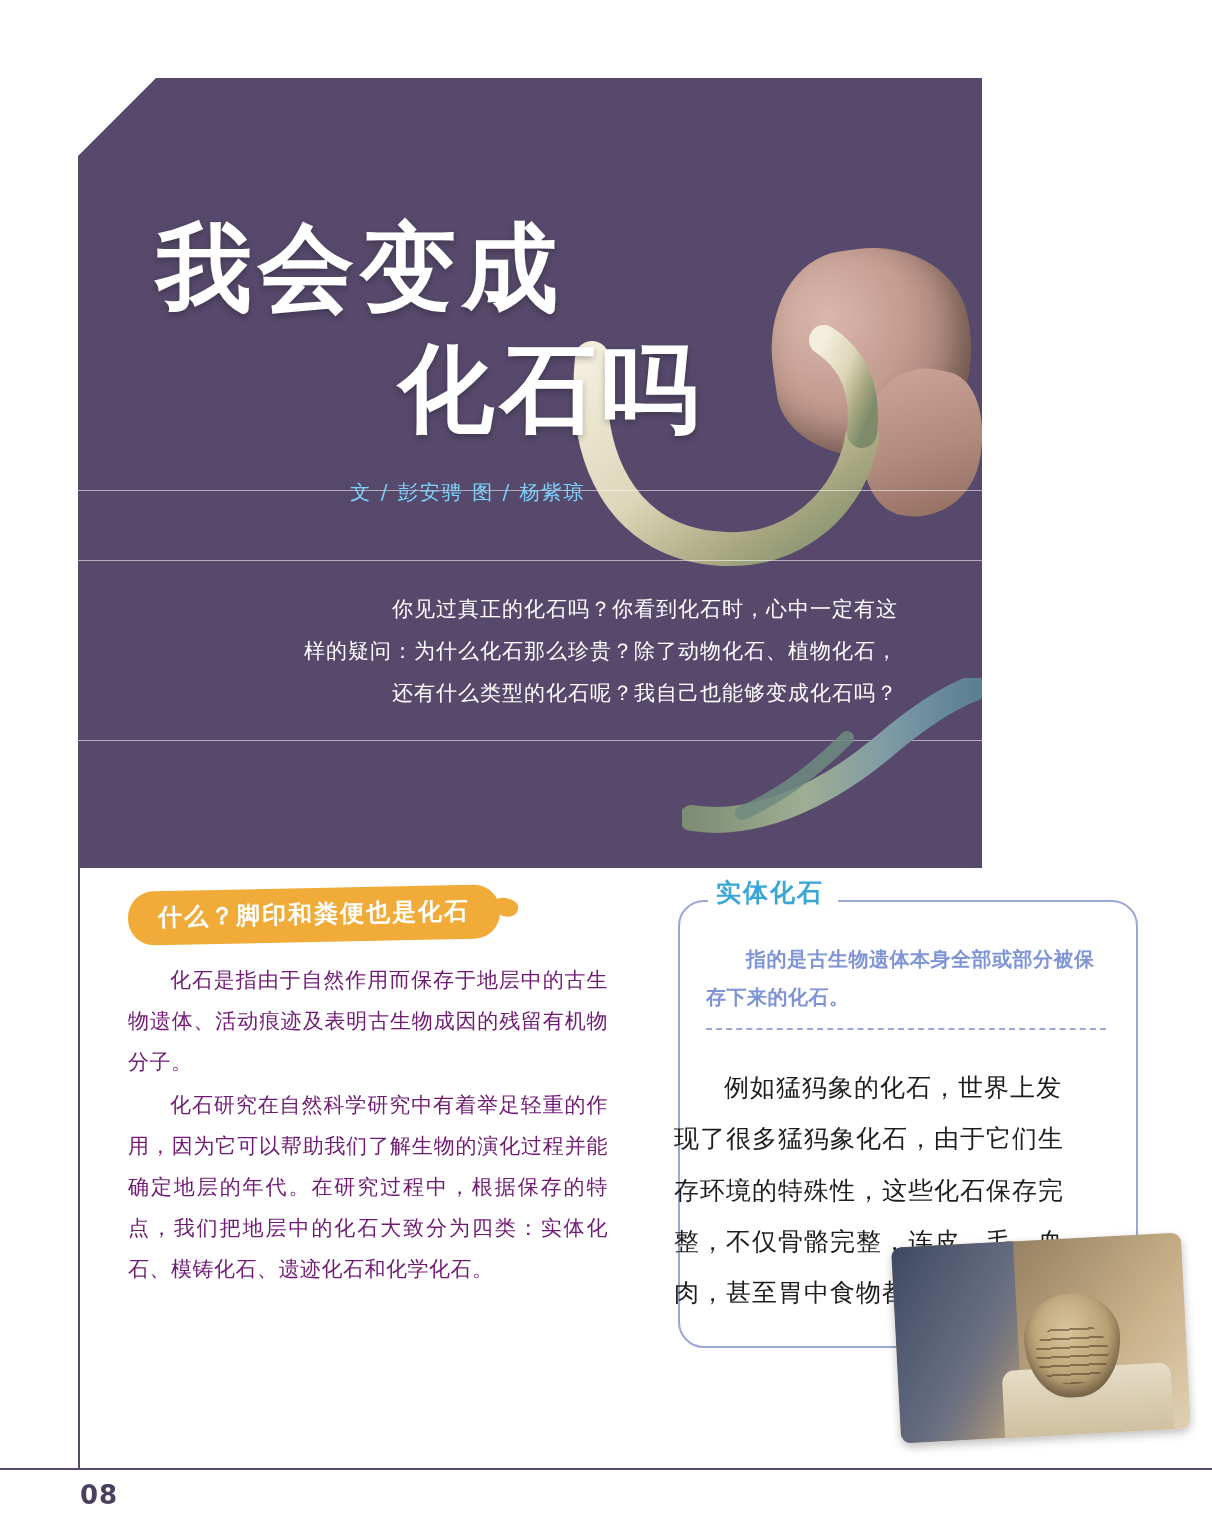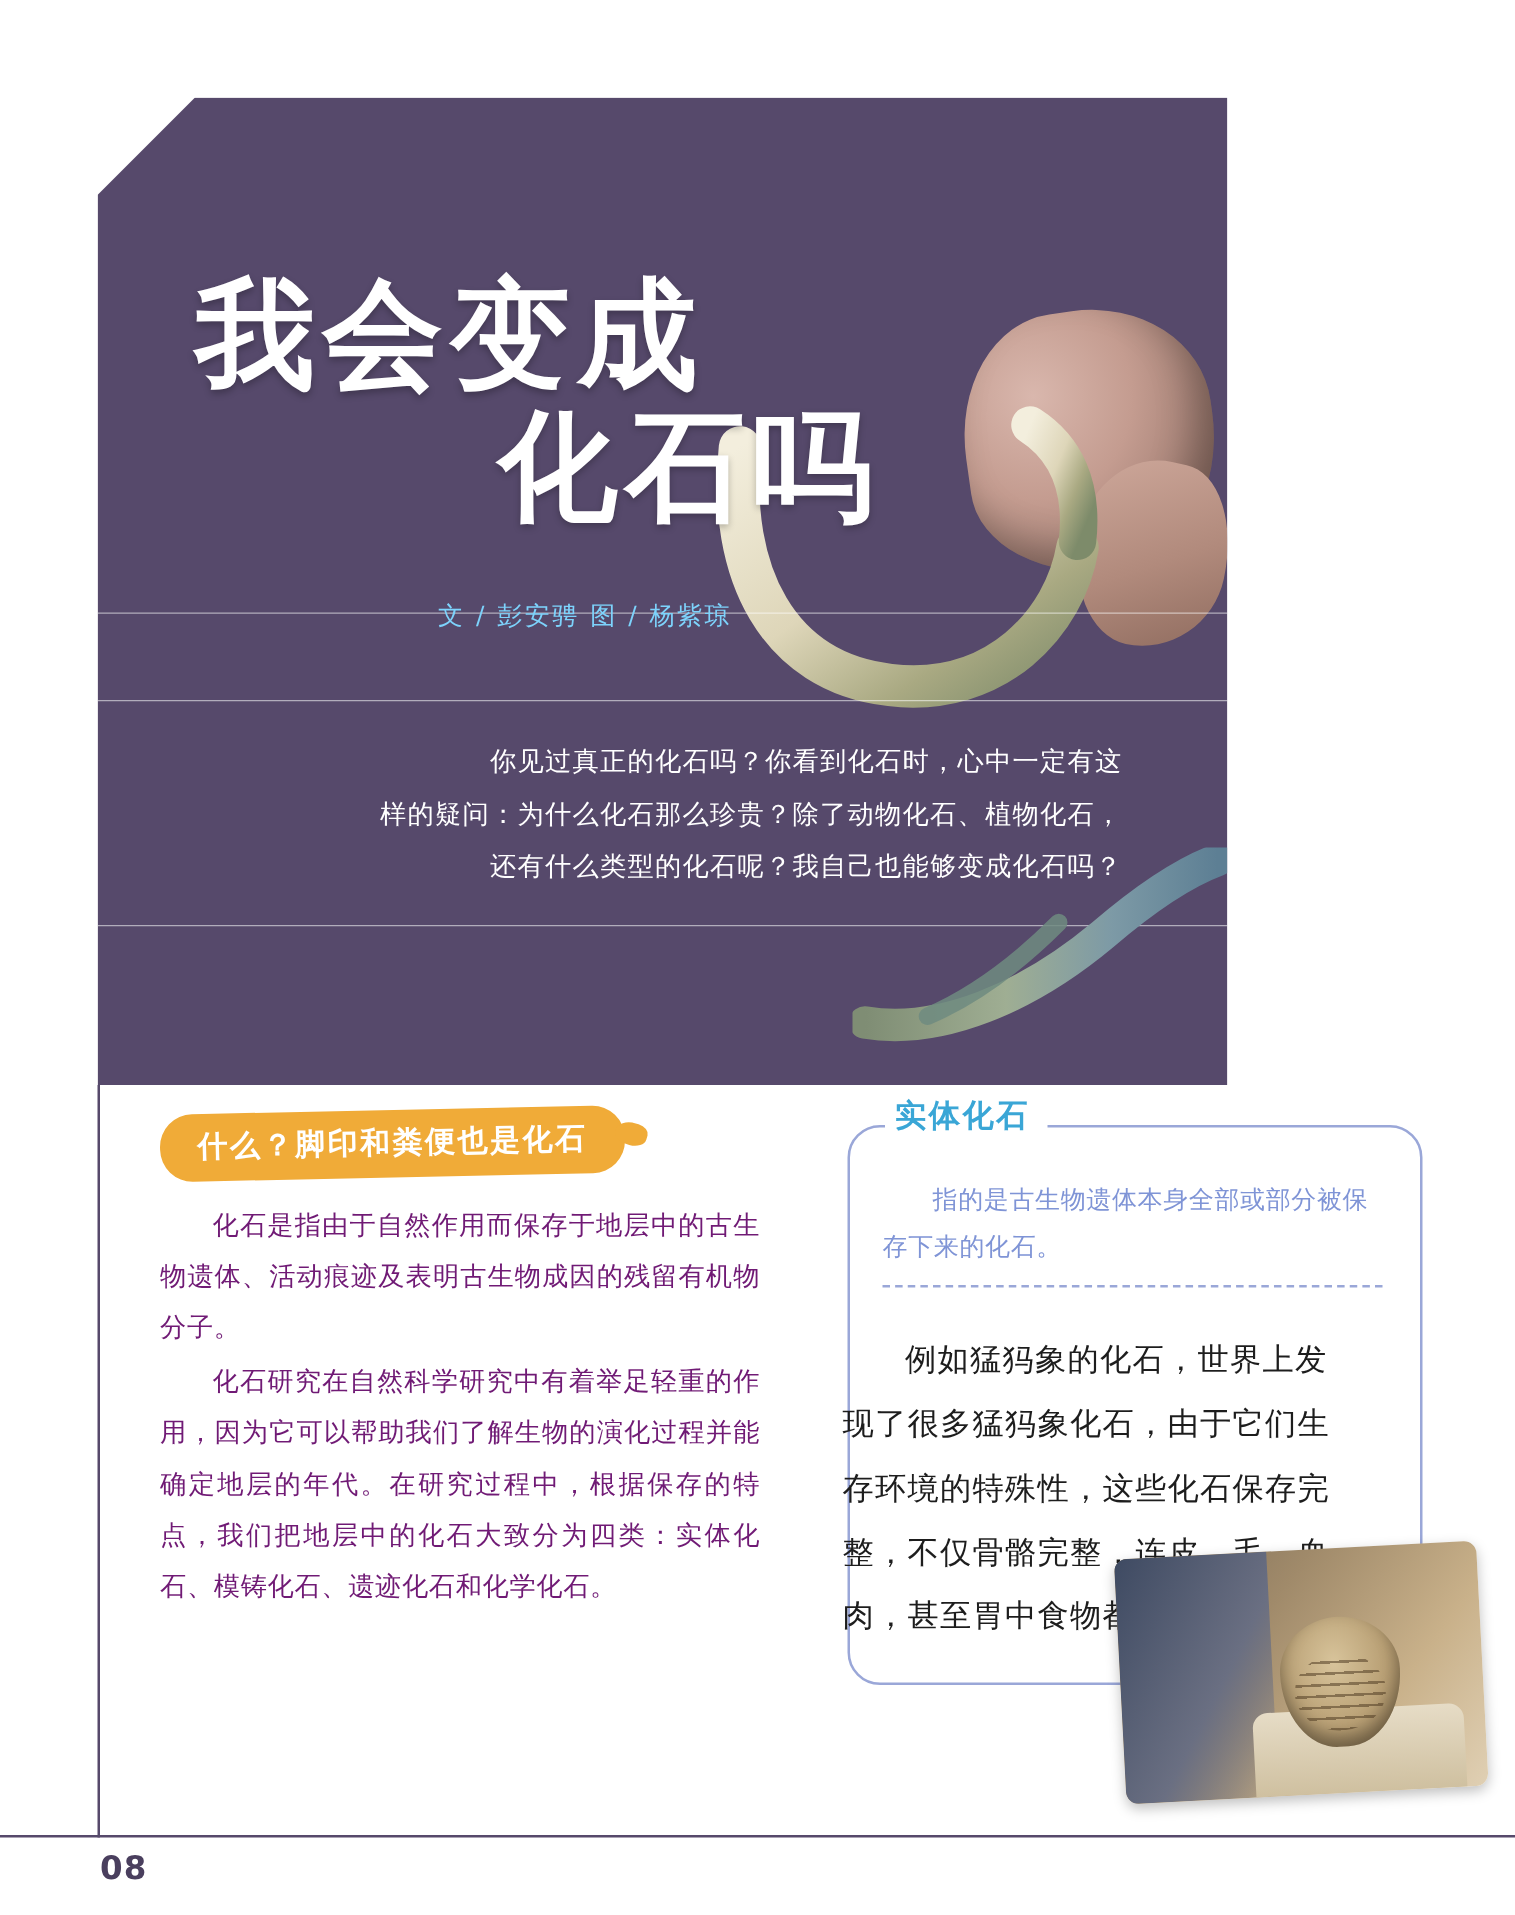--- a/index.html
+++ b/index.html
@@ -51,21 +51,21 @@
   }
   .title-line1 {
     font-size: 96px;
     text-align: left;
     margin-left: 8px;
   }
   .title-line2 {
     font-size: 96px;
     text-align: left;
     margin-left: 250px;
-    margin-top: 4px;
+    margin-top: 20px;
   }
 
   
   .rule {
     position: absolute;
     left: 0;
     width: 1134px;
     height: 1px;
     background: rgba(255,255,255,0.55);
   }
@@ -220,21 +220,21 @@
     position: absolute;
     left: 628px;
     top: 72px;
     width: 404px;
     color: #7f94d6;
     font-family: "DejaVu Serif", serif;
     font-size: 20px;
     line-height: 1.9;
     letter-spacing: 0.5px;
   }
-  .right-def p { margin: 0; text-indent: 2em; }
+  .right-def p { margin: 0; text-indent: 2em; font-weight: bold; }
 
   .dashed-sep {
     position: absolute;
     left: 628px;
     top: 160px;
     width: 400px;
     border-top: 2px dashed #9aa7d8;
   }
 
   .right-body {

